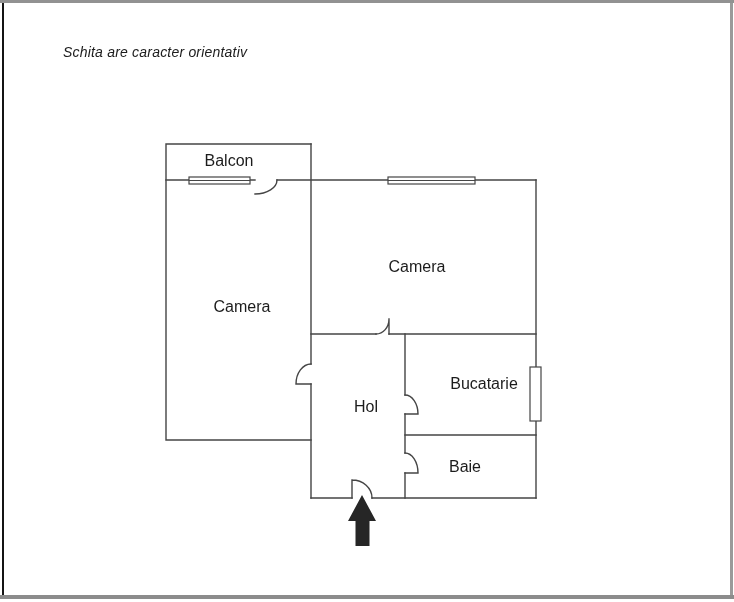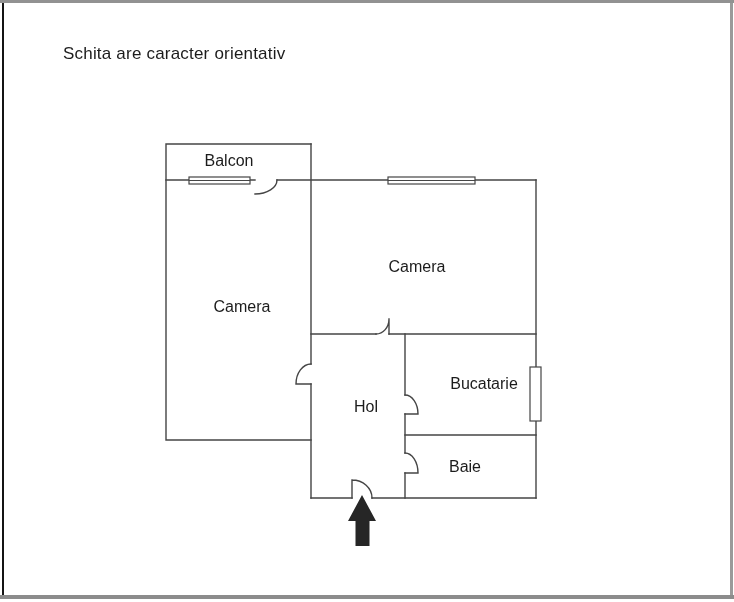--- a/index.html
+++ b/index.html
@@ -29,23 +29,24 @@
     background: #141414;
   }
   .frame-right {
     position: absolute; right: 1px; top: 3px; bottom: 3px; width: 3px;
     background: #9a9a9a;
   }
   .disclaimer {
     position: absolute;
     left: 63px;
     top: 44px;
-    font-size: 17px;
+    font-size: 14px;
     letter-spacing: 0.2px;
     color: #1c1c1c;
+    font-style: italic;
   }
   svg.plan {
     position: absolute;
     left: 0; top: 0;
     width: 734px;
     height: 602px;
   }
   .wall, .door {
     fill: none;
     stroke: #454545;

